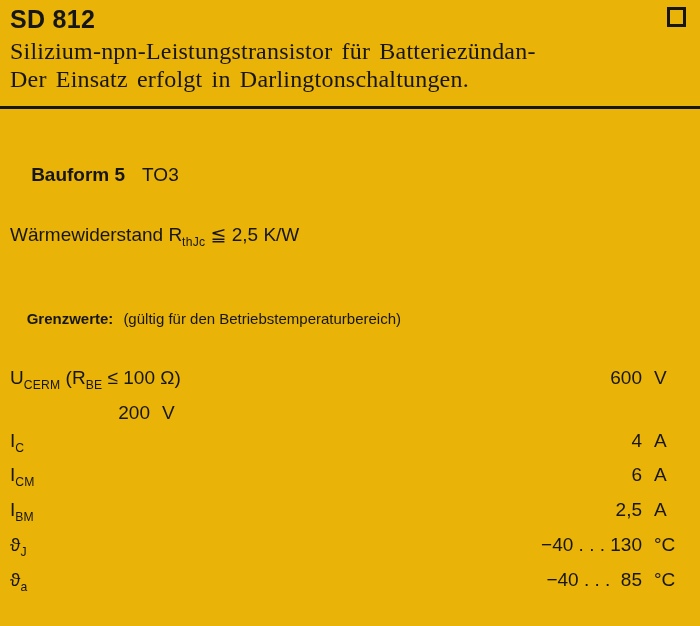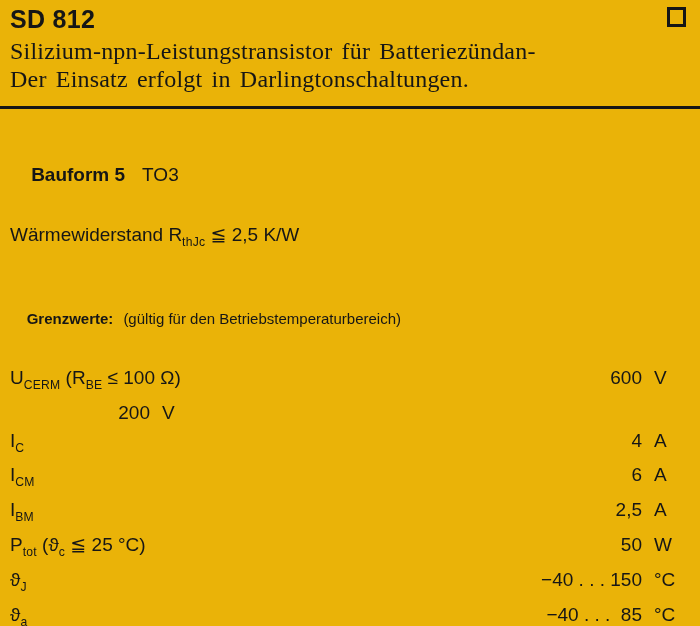--- a/index.html
+++ b/index.html
@@ -152,29 +152,24 @@
         <span class="val">6</span>
         <span class="unit">A</span>
       </div>
 
       <div class="trow">
         <span class="param">I<sub>BM</sub></span>
         <span class="val">2,5</span>
         <span class="unit">A</span>
       </div>
 
-      <div class="trow">
-        <span class="param">P<sub>tot</sub> (ϑ<sub>c</sub> ≦ 25 °C)</span>
-        <span class="val">50</span>
-        <span class="unit">W</span>
-      </div>
 
       <div class="trow">
         <span class="param">ϑ<sub>J</sub></span>
-        <span class="val">−40 . . . 150</span>
+        <span class="val">−40 . . . 130</span>
         <span class="unit">°C</span>
       </div>
 
       <div class="trow">
         <span class="param">ϑ<sub>a</sub></span>
         <span class="val">−40 . . .  85</span>
         <span class="unit">°C</span>
       </div>
     </div>
 

